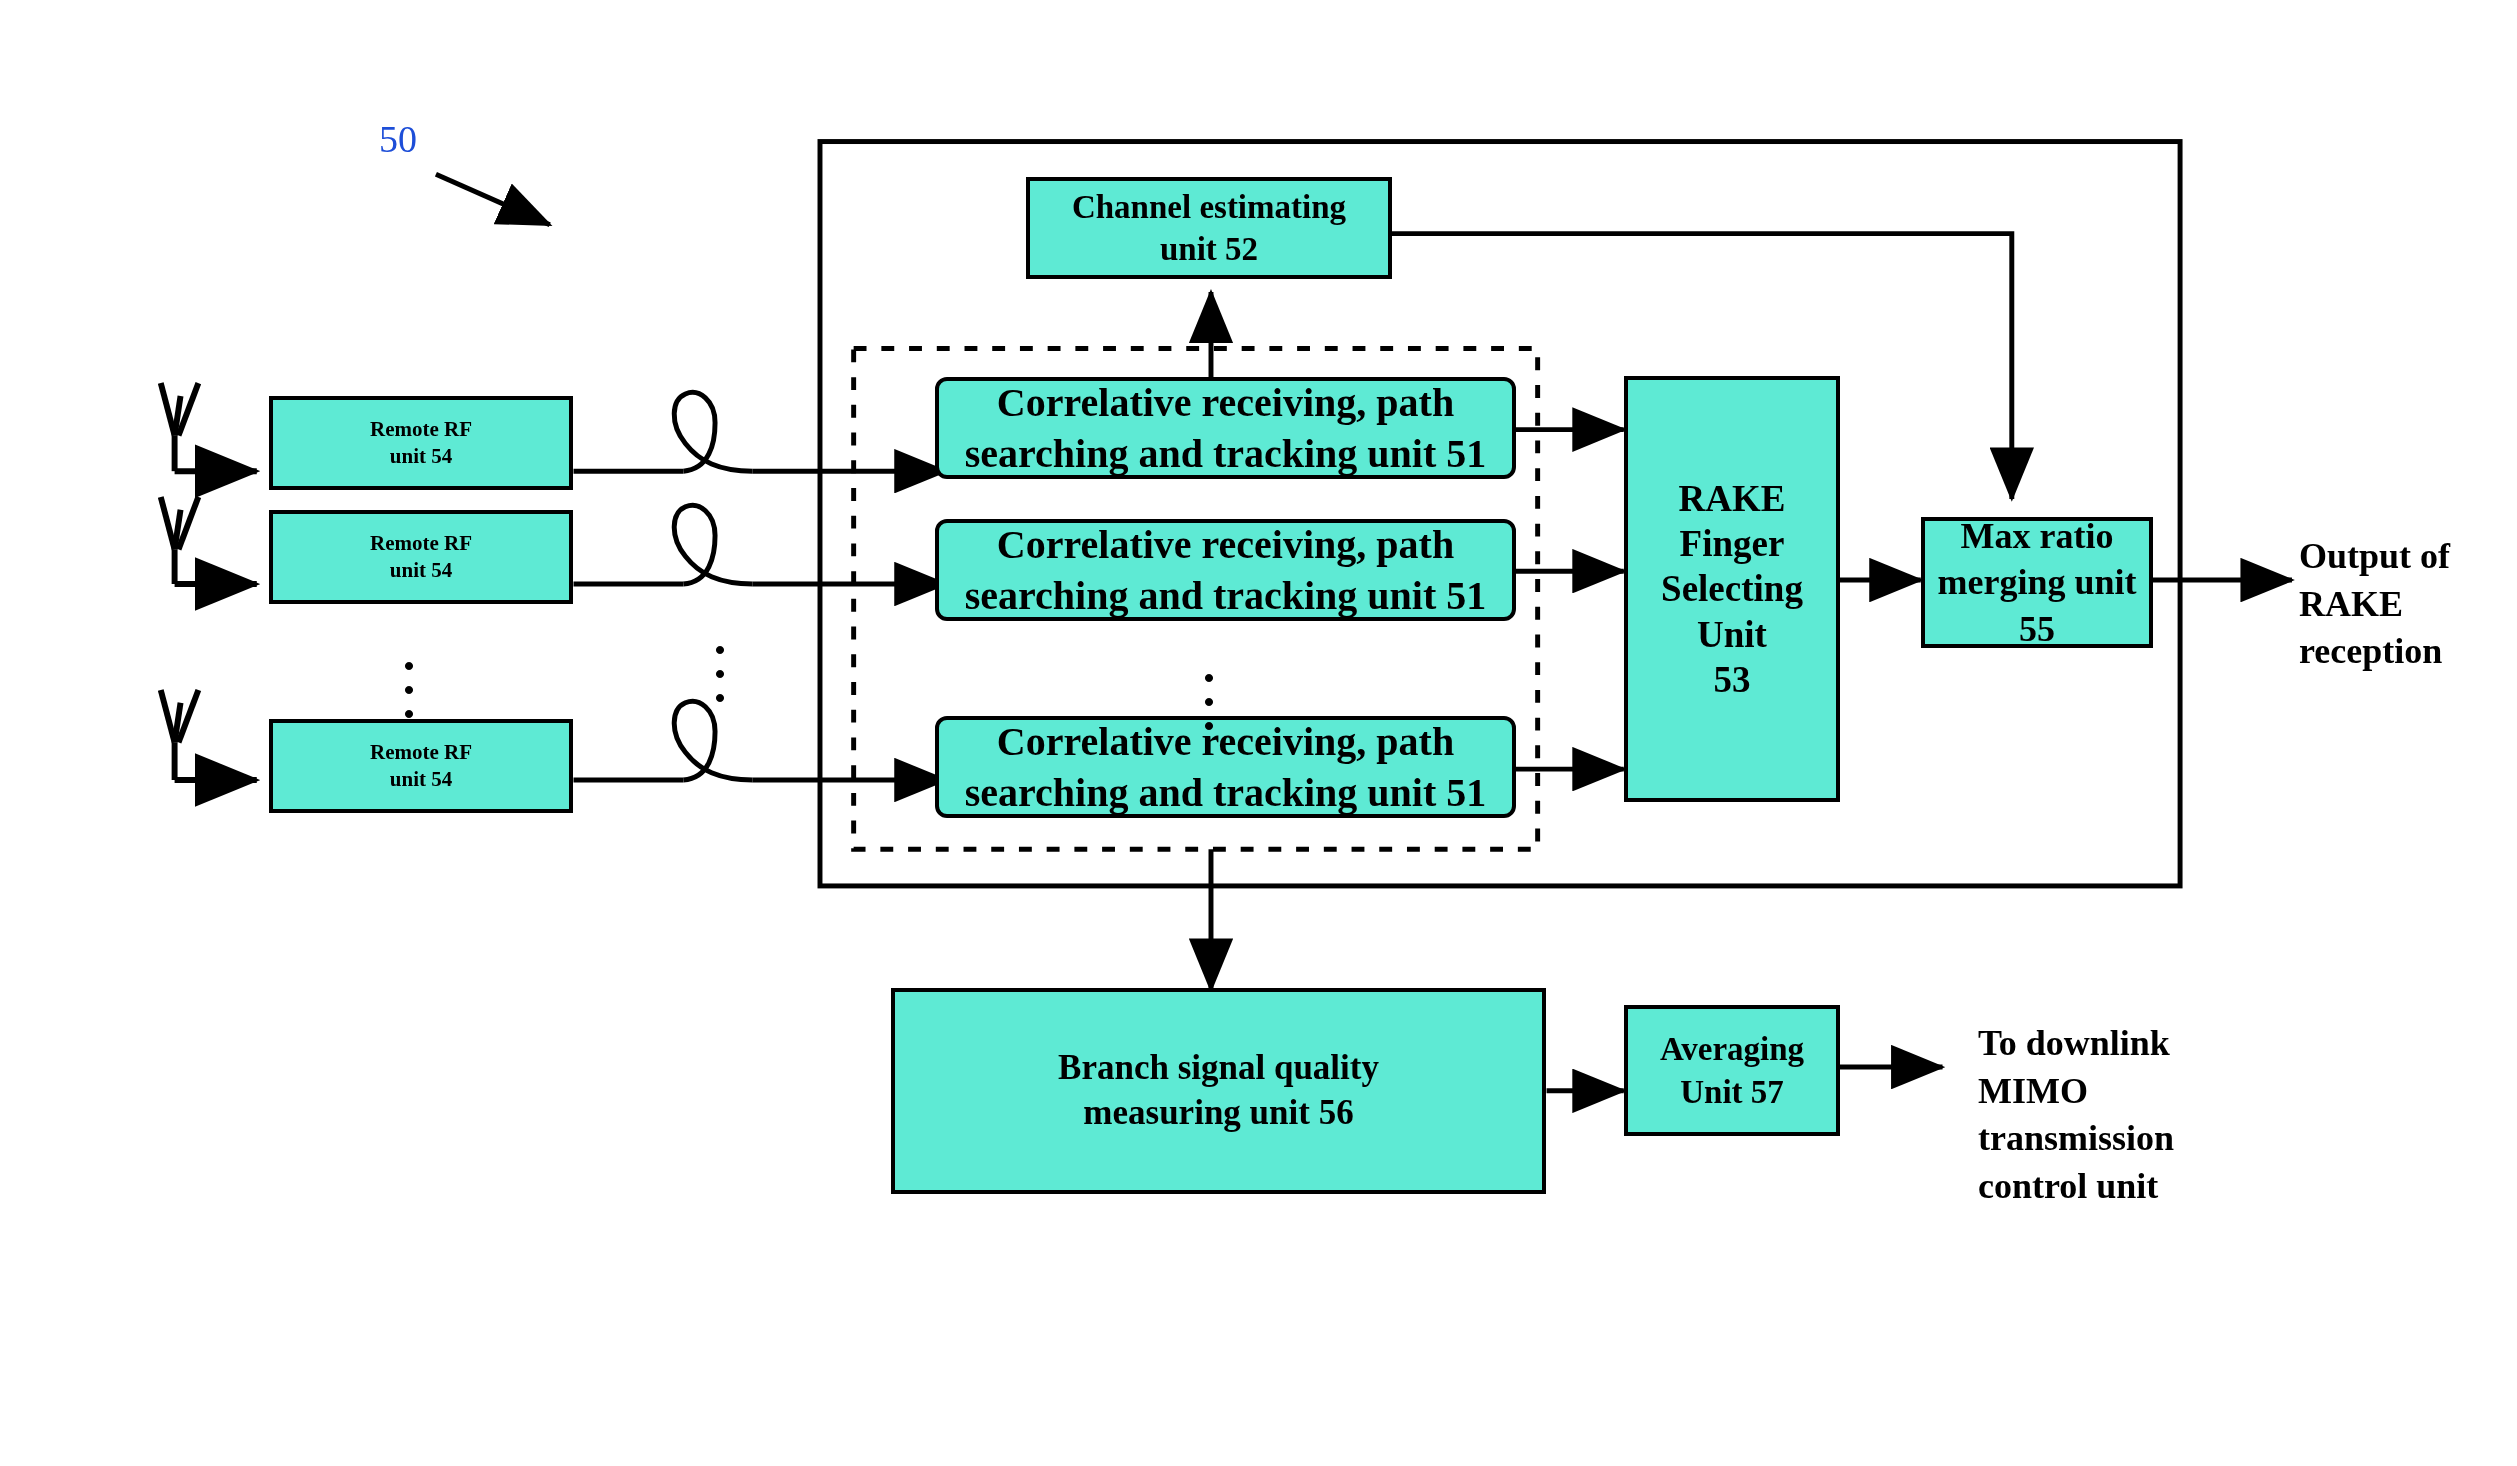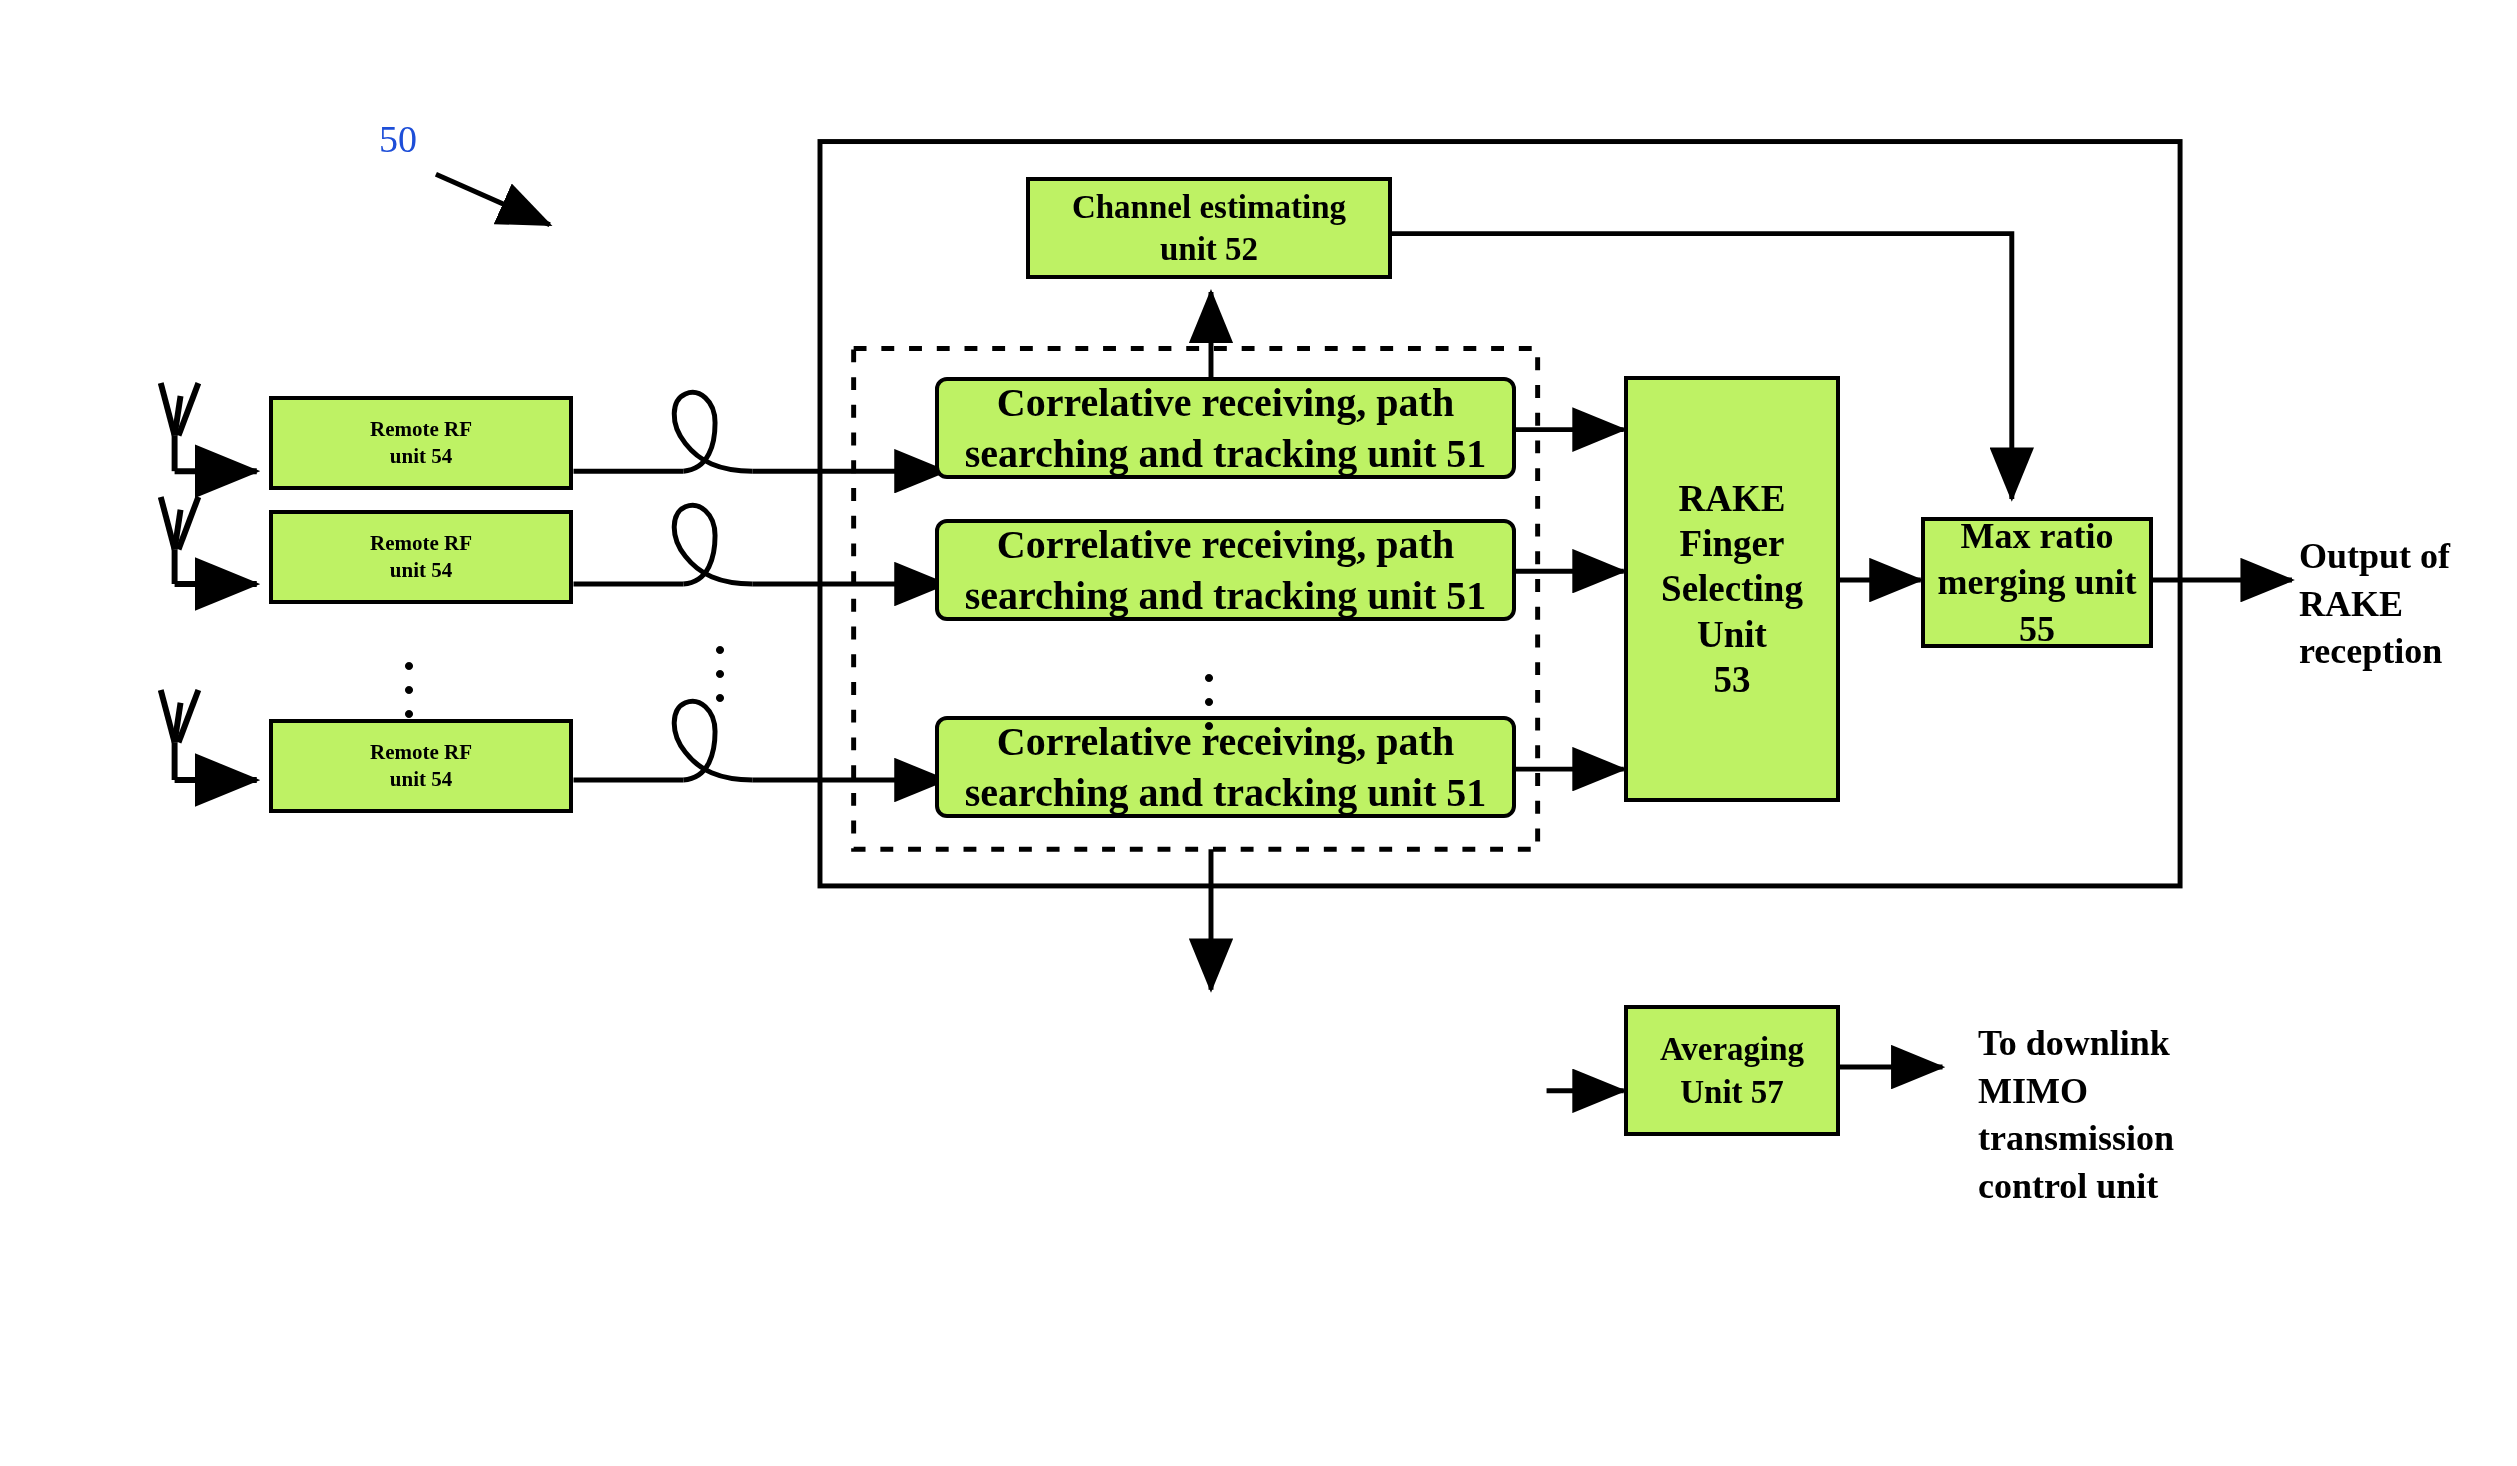--- a/index.html
+++ b/index.html
@@ -18,21 +18,21 @@
   #svg-layer {
     position: absolute;
     left: 0; top: 0;
     width: 2518px;
     height: 1466px;
   }
   .node {
     position: absolute;
     box-sizing: border-box;
     border: 4px solid #000;
-    background: #bef264;
+    background: #5eead4;
     display: flex;
     align-items: center;
     justify-content: center;
     text-align: center;
     font-weight: bold;
     color: #000;
     line-height: 1.28;
     padding: 2px 0;
   }
   .node .txt { display: block; width: 100%; }
@@ -190,20 +190,23 @@
   <div class="node s-rake" style="left:1624px; top:376px; width:216px; height:426px; line-height:1.22;">
     <span class="txt">RAKE<br>Finger<br>Selecting<br>Unit<br>53</span>
   </div>
 
   <div class="node s-max" style="left:1921px; top:517px; width:232px; height:131px;">
     <span class="txt">Max ratio<br>merging unit<br>55</span>
   </div>
 
   <div class="freetext s-out" style="left:2299px; top:533px; width:218px;">Output of<br>RAKE<br>reception</div>
 
+  <div class="node s-branch" style="left:891px; top:988px; width:655px; height:206px;">
+    <span class="txt">Branch signal quality<br>measuring unit 56</span>
+  </div>
 
   <div class="node s-avg" style="left:1624px; top:1005px; width:216px; height:131px;">
     <span class="txt">Averaging<br>Unit 57</span>
   </div>
 
   <div class="freetext s-out" style="left:1978px; top:1020px; width:277px;">To downlink<br>MIMO<br>transmission<br>control unit</div>
 
 </div>
 
 

